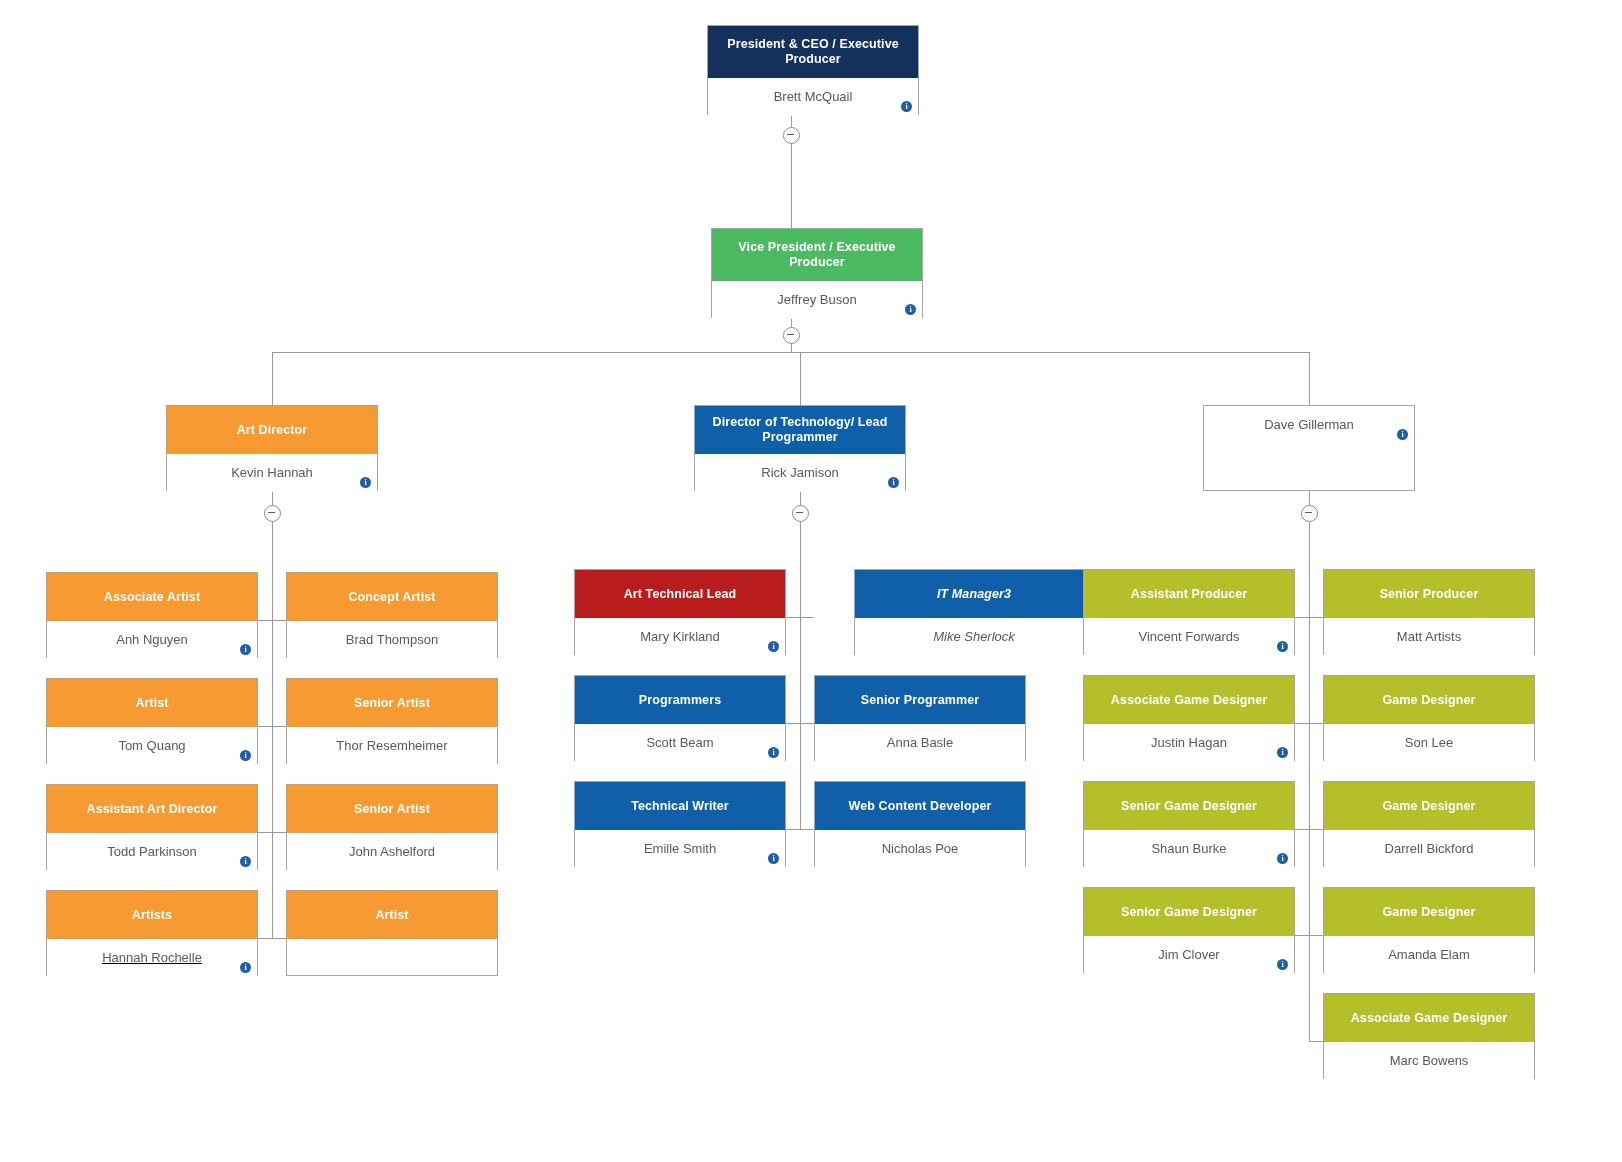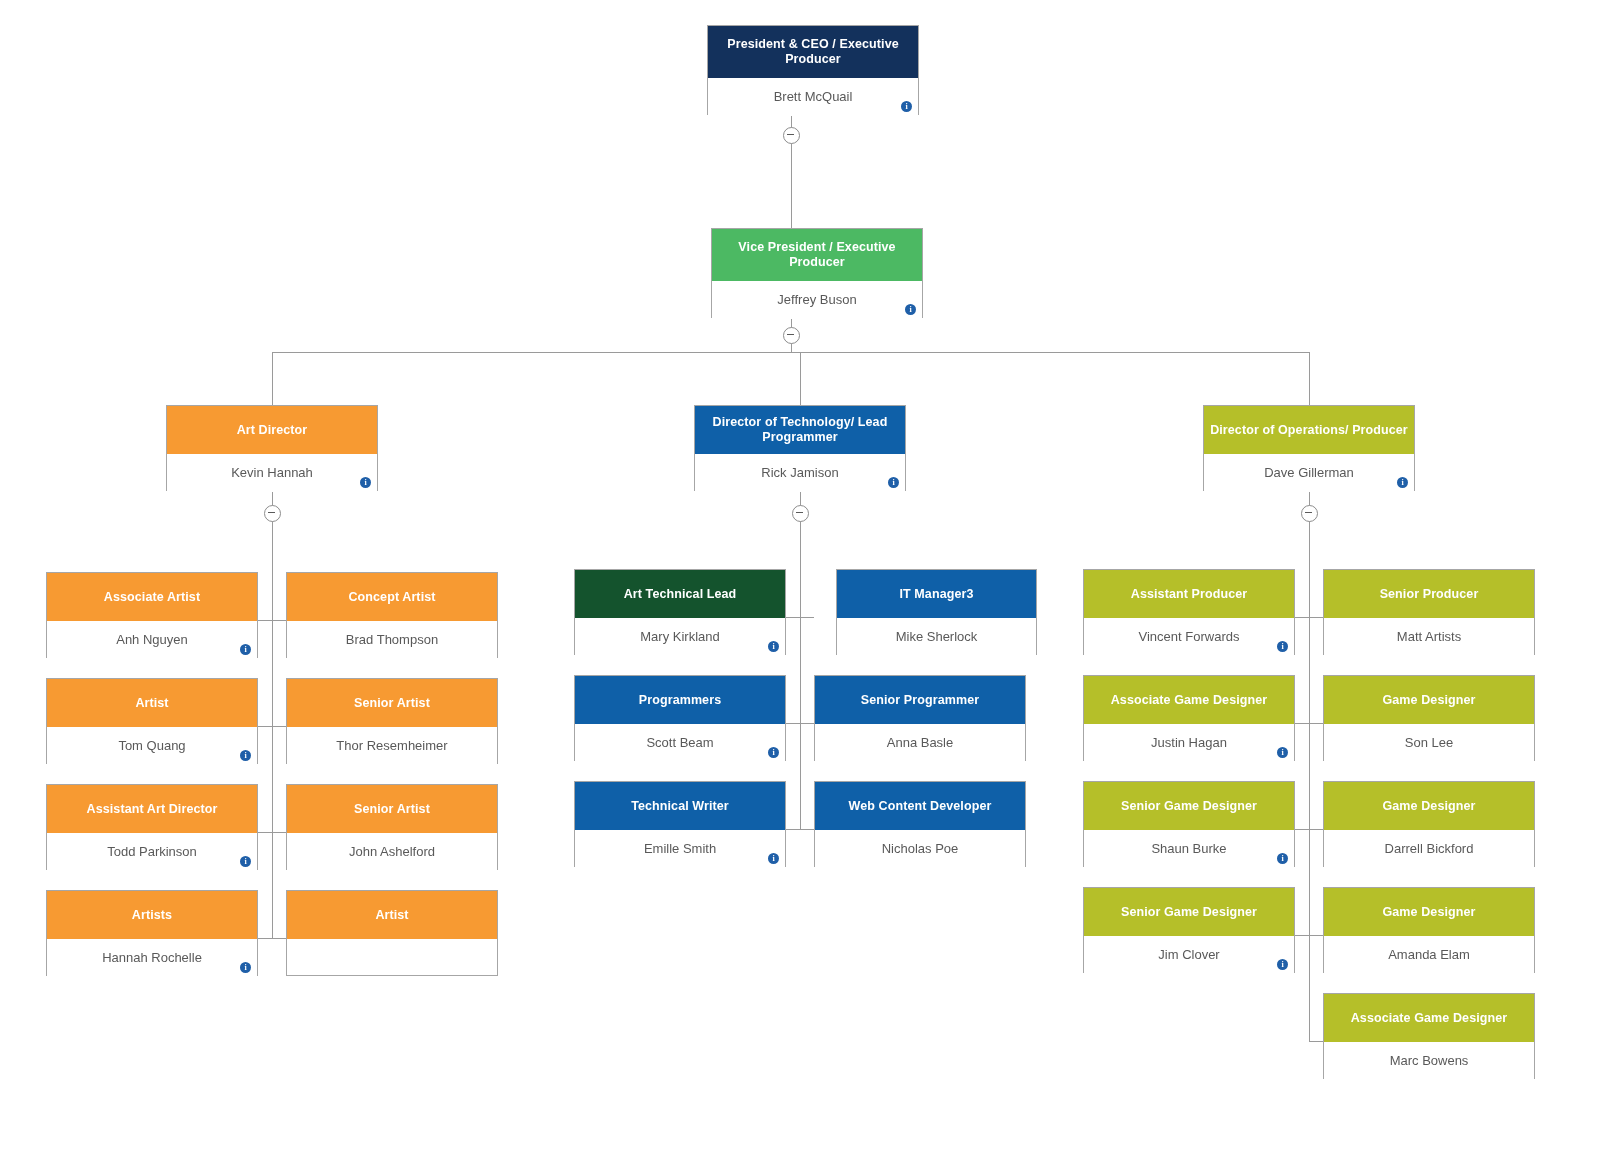--- a/index.html
+++ b/index.html
@@ -170,21 +170,20 @@
         </div>
       </div>
       <div class="node" style="left: 694px; top: 405px; width: 212px; height: 86px;">
         <div class="title" style="height: 48px; background: rgb(15, 96, 168);">Director of Technology/ Lead Programmer</div>
         <div class="body" style="height: 38px;">
           <div class="person">Rick Jamison</div>
           <div class="info-icon">i</div>
         </div>
       </div>
       <div class="node" style="left: 1203px; top: 405px; width: 212px; height: 86px;">
-        <div class="title" style="height: 48px; background: rgb(181, 191, 41);">Director of Operations/ Producer</div>
         <div class="body" style="height: 38px;">
           <div class="person">Dave Gillerman</div>
           <div class="info-icon">i</div>
         </div>
       </div>
       <div class="node" style="left: 46px; top: 572px; width: 212px; height: 86px;">
         <div class="title" style="height: 48px; background: rgb(247, 154, 50);">Associate Artist</div>
         <div class="body" style="height: 38px;">
           <div class="person">Anh Nguyen</div>
           <div class="info-icon">i</div>
@@ -199,21 +198,21 @@
       </div>
       <div class="node" style="left: 46px; top: 784px; width: 212px; height: 86px;">
         <div class="title" style="height: 48px; background: rgb(247, 154, 50);">Assistant Art Director</div>
         <div class="body" style="height: 38px;">
           <div class="person">Todd Parkinson</div>
           <div class="info-icon">i</div>
         </div>
       </div>
       <div class="node" style="left: 46px; top: 890px; width: 212px; height: 86px;">
         <div class="title" style="height: 48px; background: rgb(247, 154, 50);">Artists</div>
-        <div class="body" style="height: 38px;">
+        <div class="body" style="height: 38px; text-decoration: underline;">
           <div class="person">Hannah Rochelle</div>
           <div class="info-icon">i</div>
         </div>
       </div>
       <div class="node" style="left: 286px; top: 572px; width: 212px; height: 86px;">
         <div class="title" style="height: 48px; background: rgb(247, 154, 50);">Concept Artist</div>
         <div class="body" style="height: 38px;">
           <div class="person">Brad Thompson</div>
         </div>
       </div>
@@ -226,41 +225,41 @@
       <div class="node" style="left: 286px; top: 784px; width: 212px; height: 86px;">
         <div class="title" style="height: 48px; background: rgb(247, 154, 50);">Senior Artist</div>
         <div class="body" style="height: 38px;">
           <div class="person">John Ashelford</div>
         </div>
       </div>
       <div class="node" style="left: 286px; top: 890px; width: 212px; height: 86px;">
         <div class="title" style="height: 48px; background: rgb(247, 154, 50);">Artist</div>
       </div>
       <div class="node" style="left: 574px; top: 569px; width: 212px; height: 86px;">
-        <div class="title" style="height: 48px; background: #14532d;">Art Technical Lead</div>
+        <div class="title" style="height: 48px; background: #b91c1c;">Art Technical Lead</div>
         <div class="body" style="height: 38px;">
           <div class="person">Mary Kirkland</div>
           <div class="info-icon">i</div>
         </div>
       </div>
       <div class="node" style="left: 574px; top: 675px; width: 212px; height: 86px;">
         <div class="title" style="height: 48px; background: rgb(15, 96, 168);">Programmers</div>
         <div class="body" style="height: 38px;">
           <div class="person">Scott Beam</div>
           <div class="info-icon">i</div>
         </div>
       </div>
       <div class="node" style="left: 574px; top: 781px; width: 212px; height: 86px;">
         <div class="title" style="height: 48px; background: rgb(15, 96, 168);">Technical Writer</div>
         <div class="body" style="height: 38px;">
           <div class="person">Emille Smith</div>
           <div class="info-icon">i</div>
         </div>
       </div>
-      <div class="node" style="left: 836px; top: 569px; width: 201px; height: 86px;">
+      <div class="node" style="left: 854px; top: 569px; width: 240px; height: 86px; font-style: italic;">
         <div class="title" style="height: 48px; background: rgb(15, 96, 168);">IT Manager3</div>
         <div class="body" style="height: 38px;">
           <div class="person">Mike Sherlock</div>
         </div>
       </div>
       <div class="node" style="left: 814px; top: 675px; width: 212px; height: 86px;">
         <div class="title" style="height: 48px; background: rgb(15, 96, 168);">Senior Programmer</div>
         <div class="body" style="height: 38px;">
           <div class="person">Anna Basle</div>
         </div>

